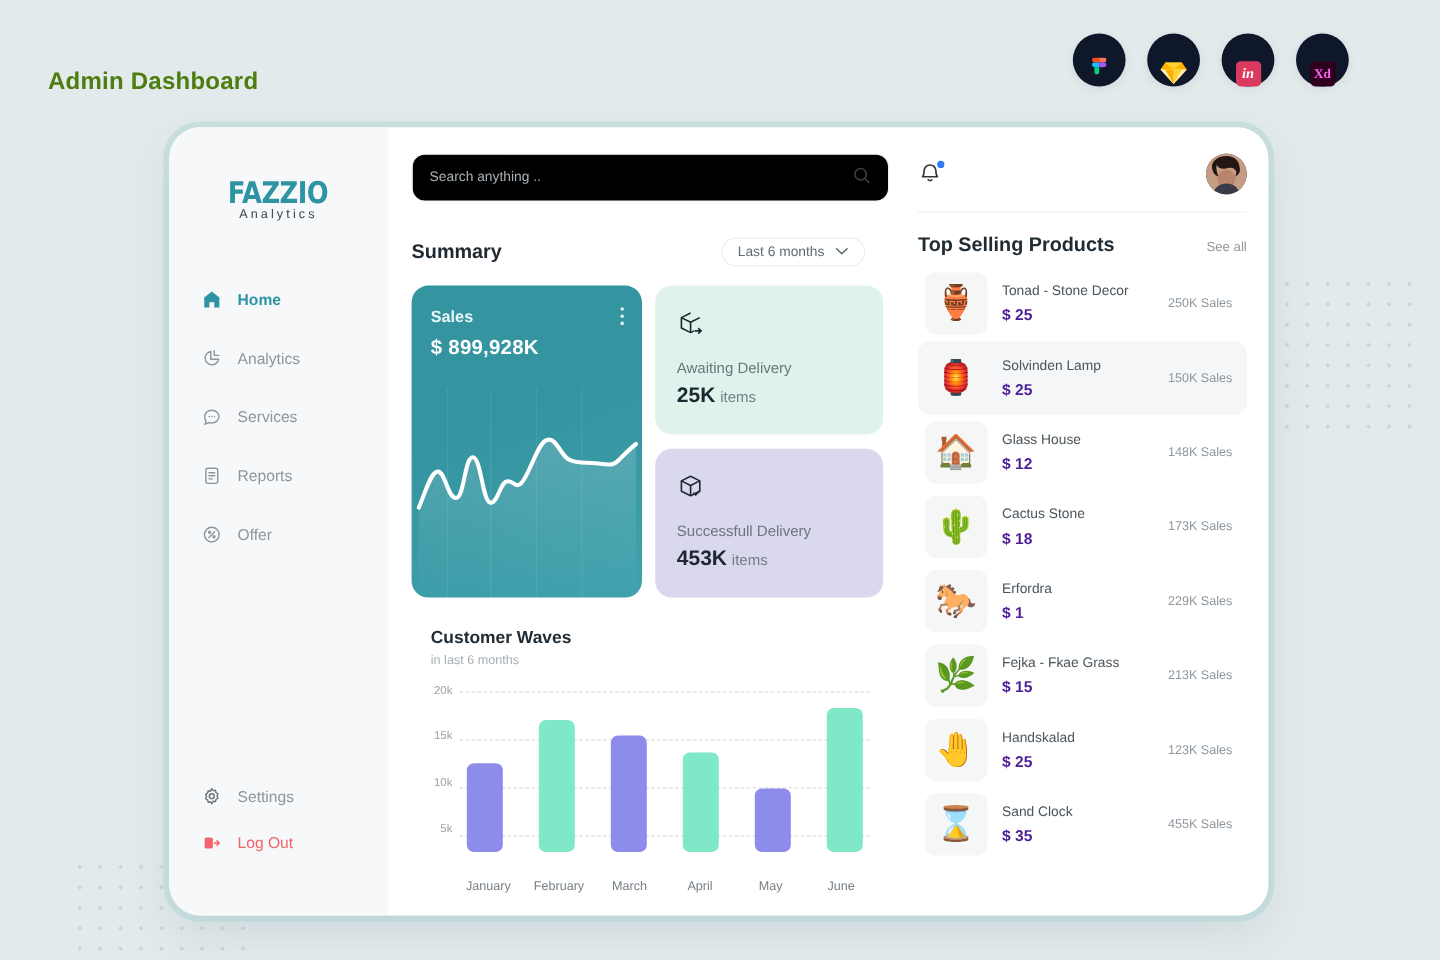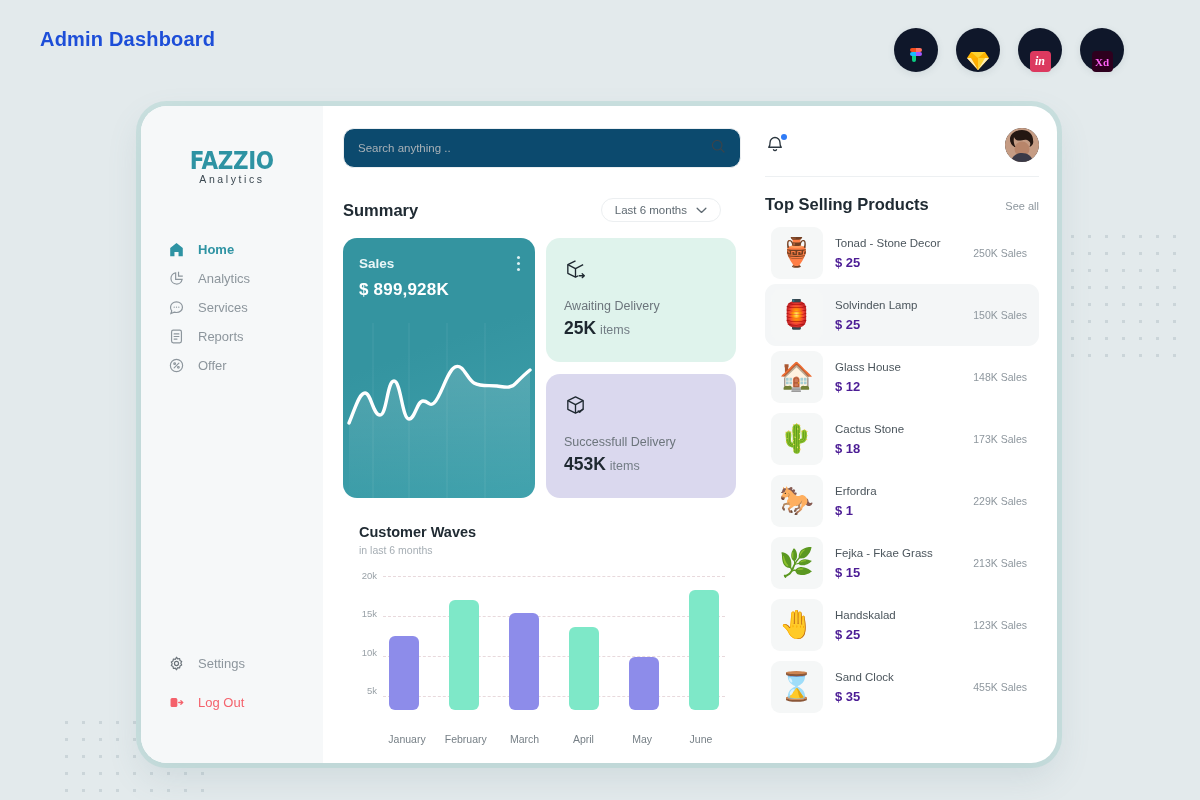--- a/index.html
+++ b/index.html
@@ -20,22 +20,22 @@
     pointer-events: none;
   }
   .dots-right { right: 14px; top: 228px; width: 122px; height: 132px; }
   .dots-left  { left: 58px;  top: 714px; width: 150px; height: 86px; }
 
   
   .topbar {
     position: absolute; left: 0; top: 0; width: 1200px; height: 106px;
   }
   .app-title {
-    position: absolute; left: 40px; top: 28px;
-    font-size: 20px; font-weight: 700; color: #1d4ed8; letter-spacing: .2px;
+    position: absolute; left: 40px; top: 57px;
+    font-size: 20px; font-weight: 700; color: #4d7c0f; letter-spacing: .2px;
   }
   .tool-icons { position: absolute; right: 76px; top: 28px; display: flex; gap: 18px; }
   .tool-icon {
     width: 44px; height: 44px; border-radius: 50%;
     background: #0f172a; display: flex; align-items: flex-end; justify-content: center;
     box-shadow: 0 2px 7px rgba(80,100,110,.13);
     font-family: Liberation Serif, serif;
   }
   .badge-sq {
     width: 21px; height: 21px; border-radius: 4px;
@@ -61,41 +61,41 @@
   .logo { text-align: center; margin-bottom: 56px; }
   .logo-main {
     font-size: 25px; font-weight: 700; color: #2e93a3;
     letter-spacing: -.5px; transform: scaleX(.86); display: inline-block;
     font-family: "DejaVu Sans", sans-serif;
   }
   .logo-sub {
     font-size: 10.5px; color: #3a4750; letter-spacing: 2.6px;
     margin-top: -2px; font-weight: 400;
   }
-  .nav { display: flex; flex-direction: column; gap: 12px; padding-left: 27px; }
+  .nav { display: flex; flex-direction: column; gap: 32px; padding-left: 27px; }
   .nav-item { display: flex; align-items: center; gap: 13px; cursor: pointer; }
   .nav-label { font-size: 13px; color: #8d969d; }
   .nav-item.active .nav-label { color: #2e93a3; font-weight: 600; }
   .nav-ico { width: 17px; height: 17px; display: block; }
   .spacer { flex: 1 1 auto; }
   .nav-bottom { display: flex; flex-direction: column; gap: 22px; padding-left: 27px; padding-bottom: 30px; }
   .logout .nav-label { color: #f4626c; }
 
   
   .main { flex: 1 1 auto; display: flex; min-width: 0; }
   .center { width: 420px; flex: 0 0 420px; padding: 22px 0 0 20px; }
   .right {
     flex: 1 1 auto; padding: 22px 18px 0 22px;
     border-left: 0; position: relative; min-width: 0;
   }
 
   
   .searchbox {
     width: 398px; height: 40px; border: 1.4px solid #eceff1; border-radius: 11px;
-    display: flex; align-items: center; padding: 0 14px; background: #0c4a6e;
+    display: flex; align-items: center; padding: 0 14px; background: #000000;
   }
   .search-input {
     flex: 1 1 auto; border: none; outline: none; font-size: 11.5px;
     color: #9aa3a9; font-family: "Liberation Sans", sans-serif; background: transparent;
   }
   .search-input::placeholder { color: #a9b1b7; }
 
   .sect-head {
     display: flex; align-items: center; justify-content: space-between;
     margin: 30px 22px 16px 0;

